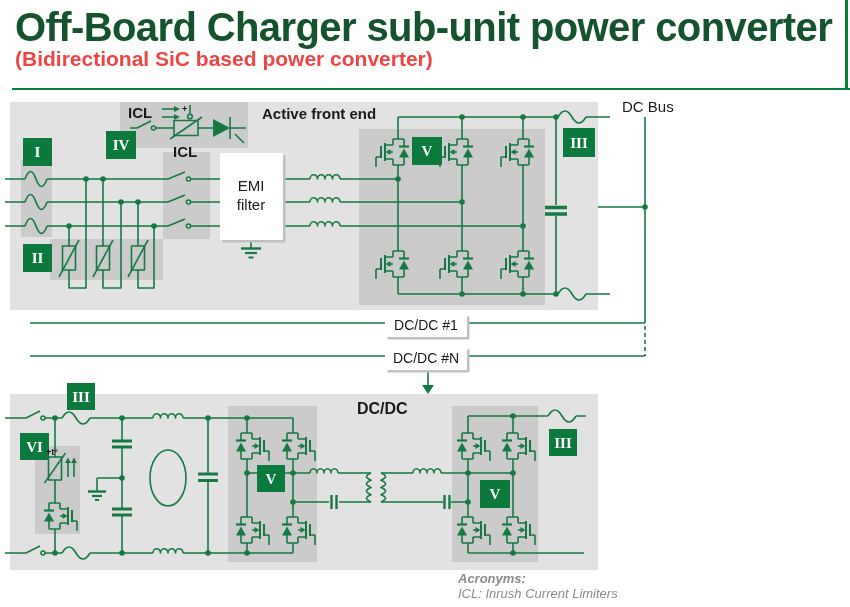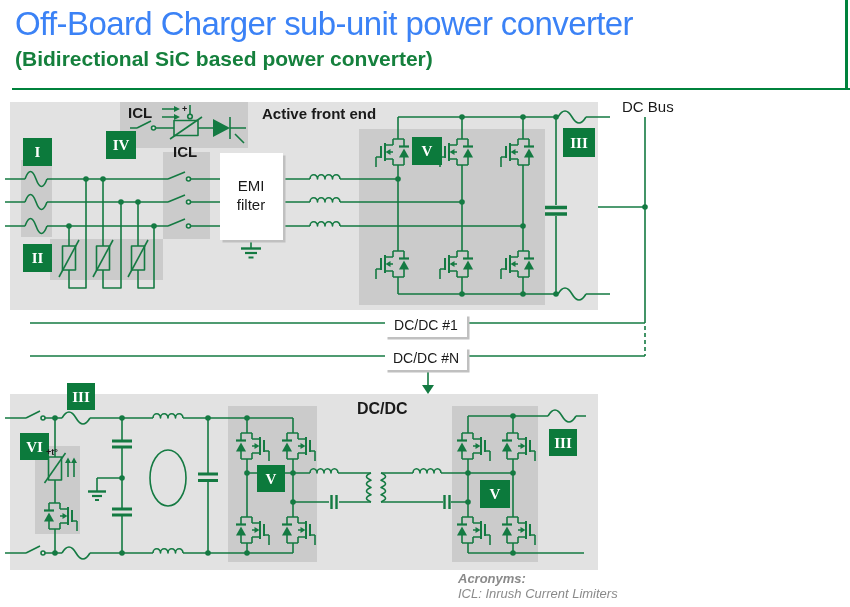--- a/index.html
+++ b/index.html
@@ -1,20 +1,20 @@
 <!DOCTYPE html>
 <html><head>
 <meta charset="utf-8">
 <style>
   html,body{margin:0;padding:0}
   body{width:850px;height:607px;background:#fff;position:relative;overflow:hidden;
        font-family:"Liberation Sans",sans-serif}
-  .title{position:absolute;left:15px;top:5px;font-size:33px;font-weight:normal;
-         color:#3b82f6;letter-spacing:-0.6px;white-space:nowrap}
-  .subtitle{position:absolute;left:15px;top:47px;font-size:21px;font-weight:bold;color:#15803d}
+  .title{position:absolute;left:15px;top:5px;font-size:40px;font-weight:bold;
+         color:#14532d;letter-spacing:-0.6px;white-space:nowrap}
+  .subtitle{position:absolute;left:15px;top:47px;font-size:21px;font-weight:bold;color:#ef4444}
   .rule{position:absolute;left:12px;width:838px;top:88px;height:2px;background:#00823C}
   .corner{position:absolute;left:845px;top:0;width:3px;height:88px;background:#00823C}
   svg.diagram{position:absolute;left:0;top:0}
   text{fill:#1a1a1a}
   .lbl-b{font-size:15px;font-weight:bold}
   .lbl{font-size:15px}
   .lbl14{font-size:14px}
   .lbl16{font-size:16px;font-weight:bold}
   .badge-t{font-family:"Liberation Serif",serif;font-size:15px;font-weight:bold;
            fill:#ffffff;text-anchor:middle}

